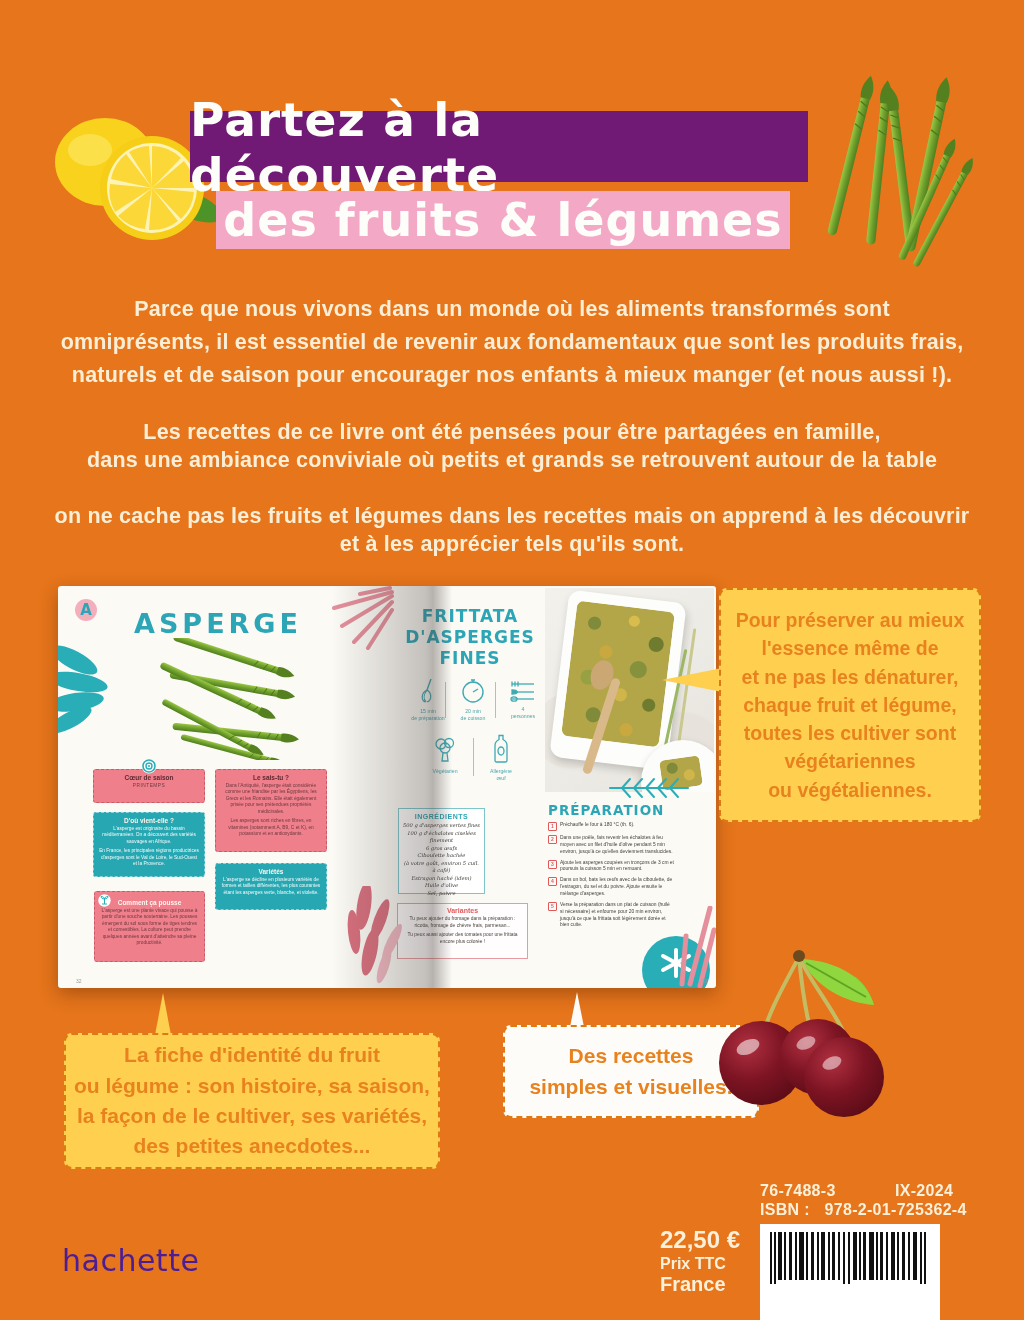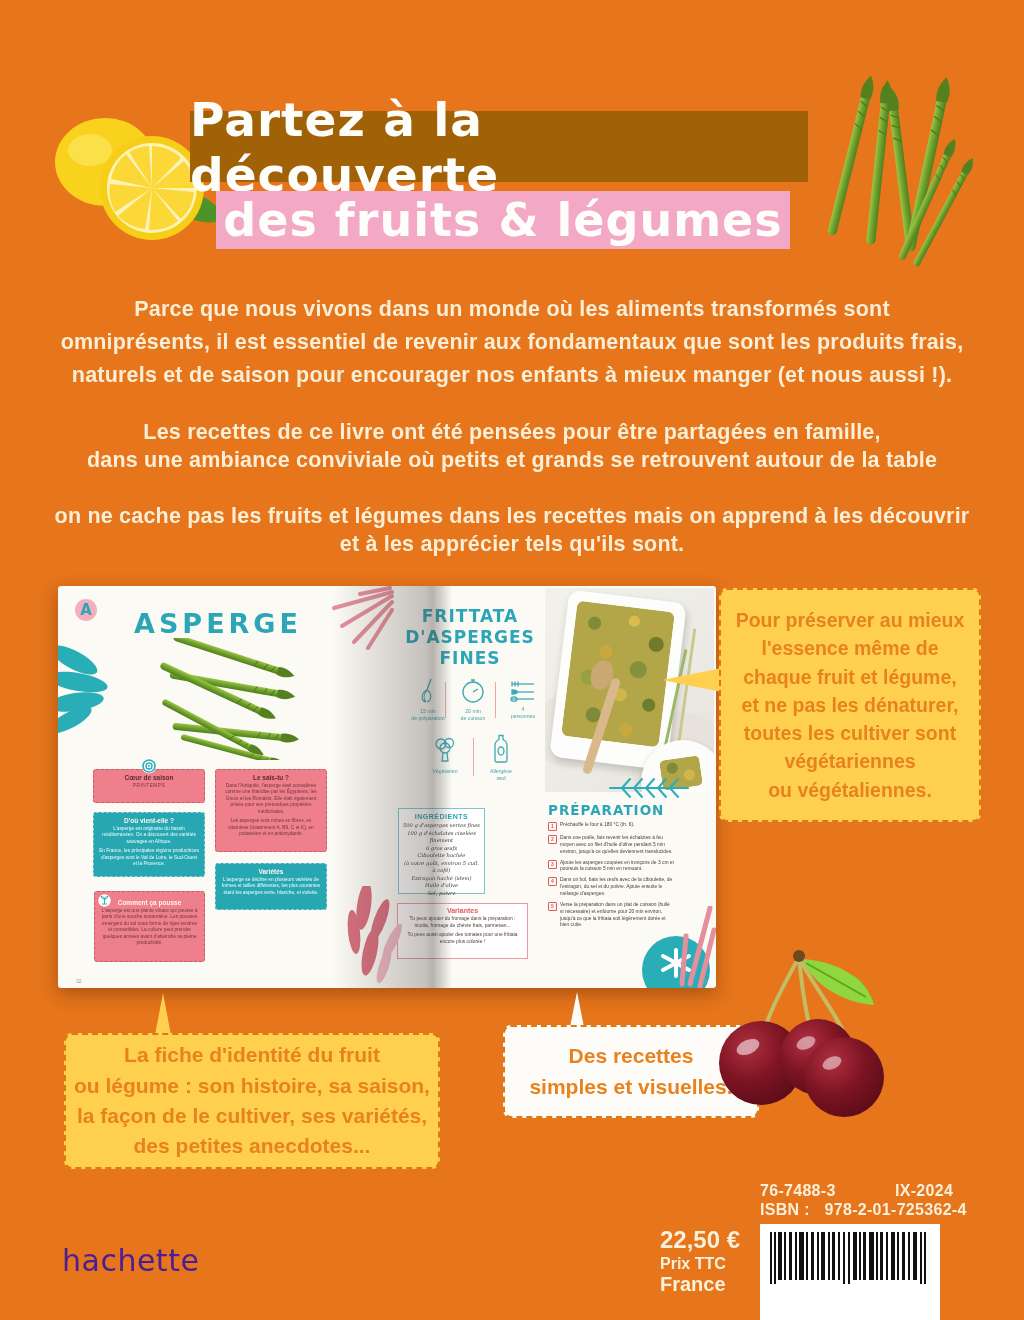--- a/index.html
+++ b/index.html
@@ -3,21 +3,21 @@
 <meta charset="utf-8">
 <style>
   html,body{margin:0;padding:0;}
   .canvas{position:relative;width:1024px;height:1320px;background:#E6751B;overflow:hidden;
           font-family:"Liberation Sans",sans-serif;}
   .abs{position:absolute;}
 
   
   .banner{position:absolute;display:flex;align-items:center;justify-content:center;
           color:#FDFDFA;font-weight:bold;font-family:"DejaVu Sans",sans-serif;letter-spacing:1px;}
-  .banner-teal{background:#a16207;}
+  .banner-teal{background:#701a75;}
   .banner-pink{background:#F3A9C6;}
 
   .intro-line{width:1024px;text-align:center;color:#FAEFD6;font-weight:600;
               font-size:21.5px;line-height:32px;letter-spacing:.2px;}
 
   
   .spread{position:absolute;left:58px;top:586px;width:658px;height:402px;background:#FBFAF5;
           border-radius:3px;box-shadow:0 6px 18px rgba(60,20,0,.35);}
   .spine{position:absolute;left:274px;top:0;width:120px;height:402px;
          background:linear-gradient(to right,rgba(0,0,0,0) 0%,rgba(70,60,55,.30) 78%,rgba(70,60,55,.38) 84%,rgba(255,255,255,0) 100%);}
@@ -428,22 +428,22 @@
       <div class="pgnum" style="left:312px;top:392px;">33</div>
     </div>
 
     <div class="spine"></div>
   </div>
 
   <div class="ptr" style="left:662px;top:668px;border-top:12px solid transparent;border-bottom:12px solid transparent;border-right:60px solid #FFCF4F;"></div>
   <div class="callout callout-yellow" style="left:719px;top:588px;width:262px;height:234px;font-size:19.5px;">
     <div>Pour préserver au mieux</div>
       <div>l'essence même de</div>
-    <div>chaque fruit et légume,</div>
-      <div>et ne pas les dénaturer,</div>
+    <div>et ne pas les dénaturer,</div>
+      <div>chaque fruit et légume,</div>
     <div>toutes les cultiver sont</div>
       <div>végétariennes</div>
     <div>ou végétaliennes.</div>
   </div>
 
   <div class="ptr" style="left:155px;top:993px;border-left:8px solid transparent;border-right:8px solid transparent;border-bottom:42px solid #FFCF4F;"></div>
   <div class="callout callout-yellow" style="left:64px;top:1033px;width:376px;height:136px;font-size:21px;">
     <div>La fiche d'identité du fruit</div>
       <div>ou légume : son histoire, sa saison,</div>
     <div>la façon de le cultiver, ses variétés,</div>

